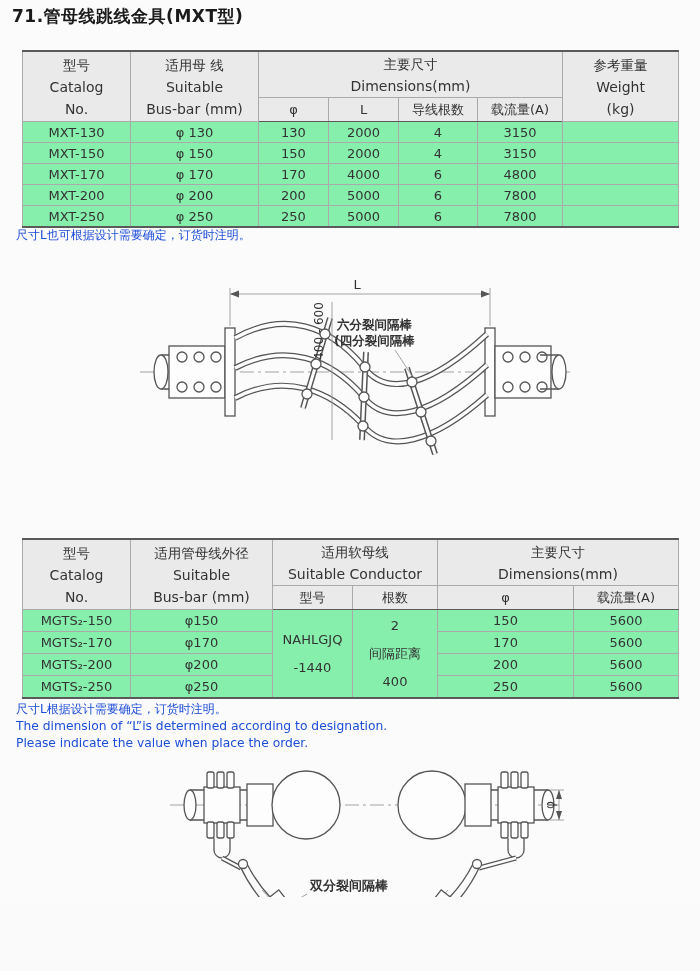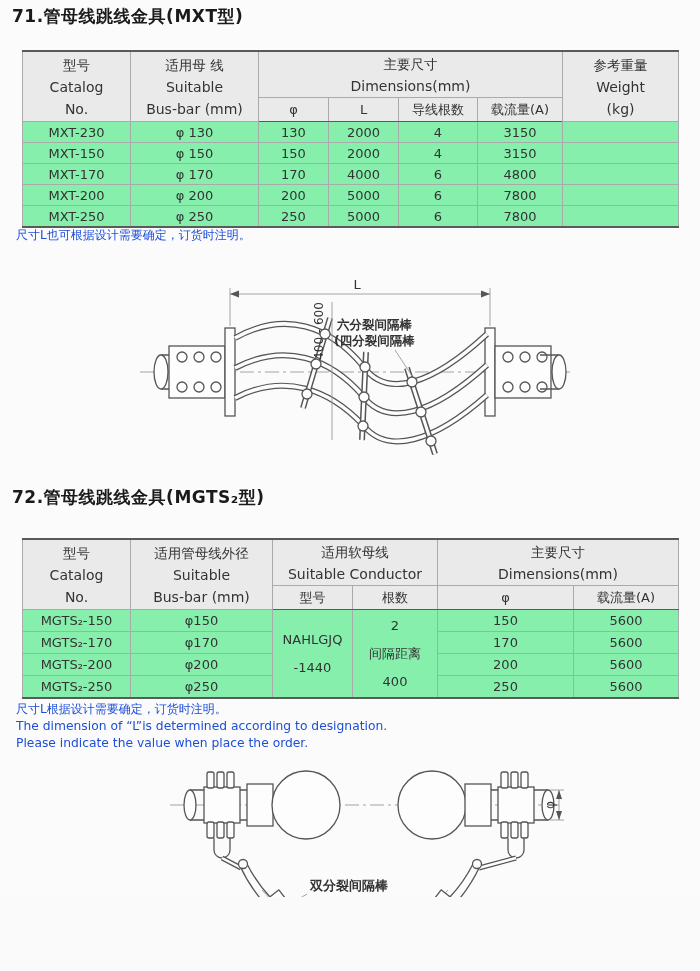--- a/index.html
+++ b/index.html
@@ -72,21 +72,21 @@
       </tr>
       <tr>
         <th class="sp2" style="height:23px;">φ</th>
         <th class="sp2">L</th>
         <th class="sp2">导线根数</th>
         <th class="sp2">载流量(A)</th>
       </tr>
     </thead>
     <tbody>
       <tr>
-        <td>MXT-230</td>
+        <td>MXT-130</td>
         <td>φ 130</td>
         <td>130</td>
         <td>2000</td>
         <td>4</td>
         <td>3150</td>
         <td></td>
       </tr>
       <tr>
         <td>MXT-150</td>
         <td>φ 150</td>
@@ -198,21 +198,20 @@
       <text transform="translate(238,63) rotate(-90)" text-anchor="middle" font-size="12">400 - 600</text>
     </g>
 
     <g>
       <text x="252" y="61" font-size="12.5" font-weight="600">六分裂间隔棒</text>
       <text x="249" y="77" font-size="12.5" font-weight="600">(四分裂间隔棒</text>
       <path class="thin" d="M310,82 L327,108"></path>
     </g>
   </svg>
 
-  <div class="sec-title" style="top:486px;">72.管母线跳线金具(MGTS₂型)</div>
 
   <table class="tbl t2" style="top:538px;width:656px;">
     <colgroup>
       <col style="width:108px">
         <col style="width:142px">
         <col style="width:80px">
       <col style="width:85px">
         <col style="width:136px">
         <col style="width:105px">
     </colgroup>

